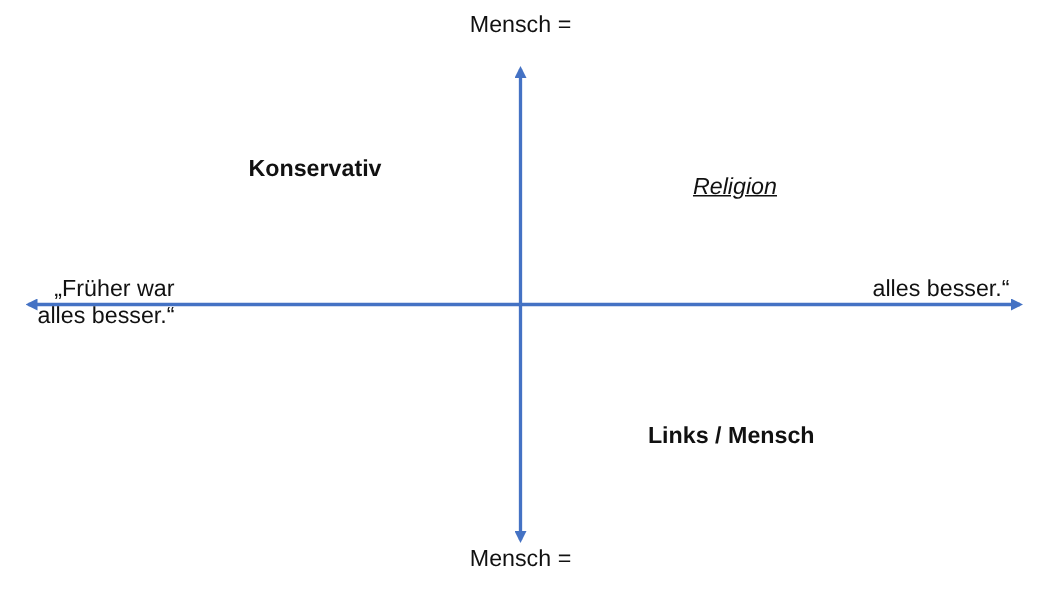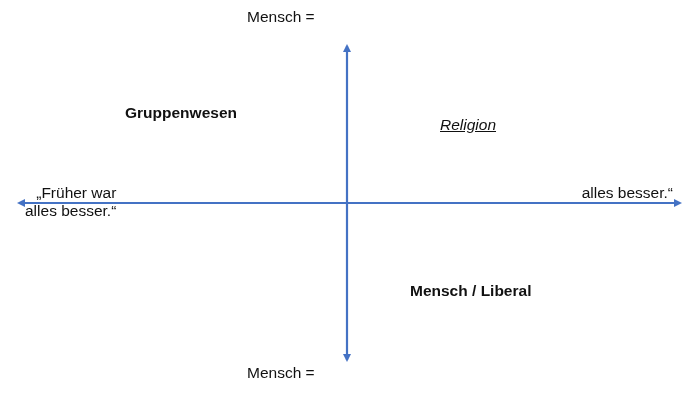--- a/index.html
+++ b/index.html
@@ -21,21 +21,21 @@
       top: 0;
       width: 695px;
       height: 409px;
     }
     .label {
       position: absolute;
       font-size: 15.5px;
       line-height: 18px;
       white-space: nowrap;
     }
-    .center { text-align: left; }
+    .center { text-align: center; }
     .right { text-align: right; }
     .bold { font-weight: bold; }
     .italic { font-style: italic; text-decoration: underline; }
 
     #top-label { left: 247px; top: 8px; width: 200px; }
     #bottom-label { left: 247px; top: 364px; width: 200px; }
     #left-label { left: 25px; top: 184px; text-align: right; }
     #right-label { right: 22px; top: 184px; }
     #quadrant-tl { left: 125px; top: 101px; width: 170px; font-size: 15.5px; line-height: 24px; }
     #quadrant-tr { left: 440px; top: 116px; width: 100px; }
@@ -67,18 +67,18 @@
 <div id="left-label" class="label">
   <div>„Früher war</div>
   <div>alles besser.“</div>
 </div>
 
 <div id="right-label" class="label right">
   <div>alles besser.“</div>
 </div>
 
 <div id="quadrant-tl" class="label center bold">
-  <div>Gruppenwesen</div>
+  <div>Konservativ</div>
 </div>
 
 <div id="quadrant-tr" class="label center italic">Religion</div>
 
-<div id="quadrant-br" class="label center bold">Mensch / Liberal</div>
+<div id="quadrant-br" class="label center bold">Links / Mensch</div>
 
 </body></html>

